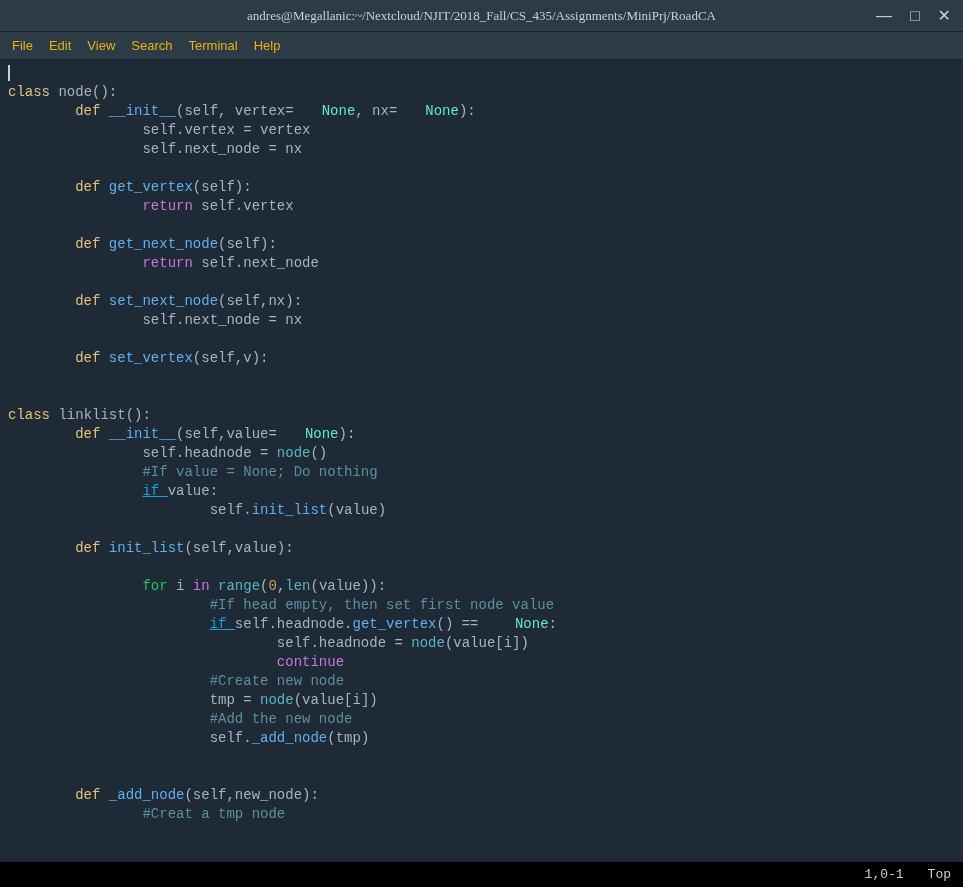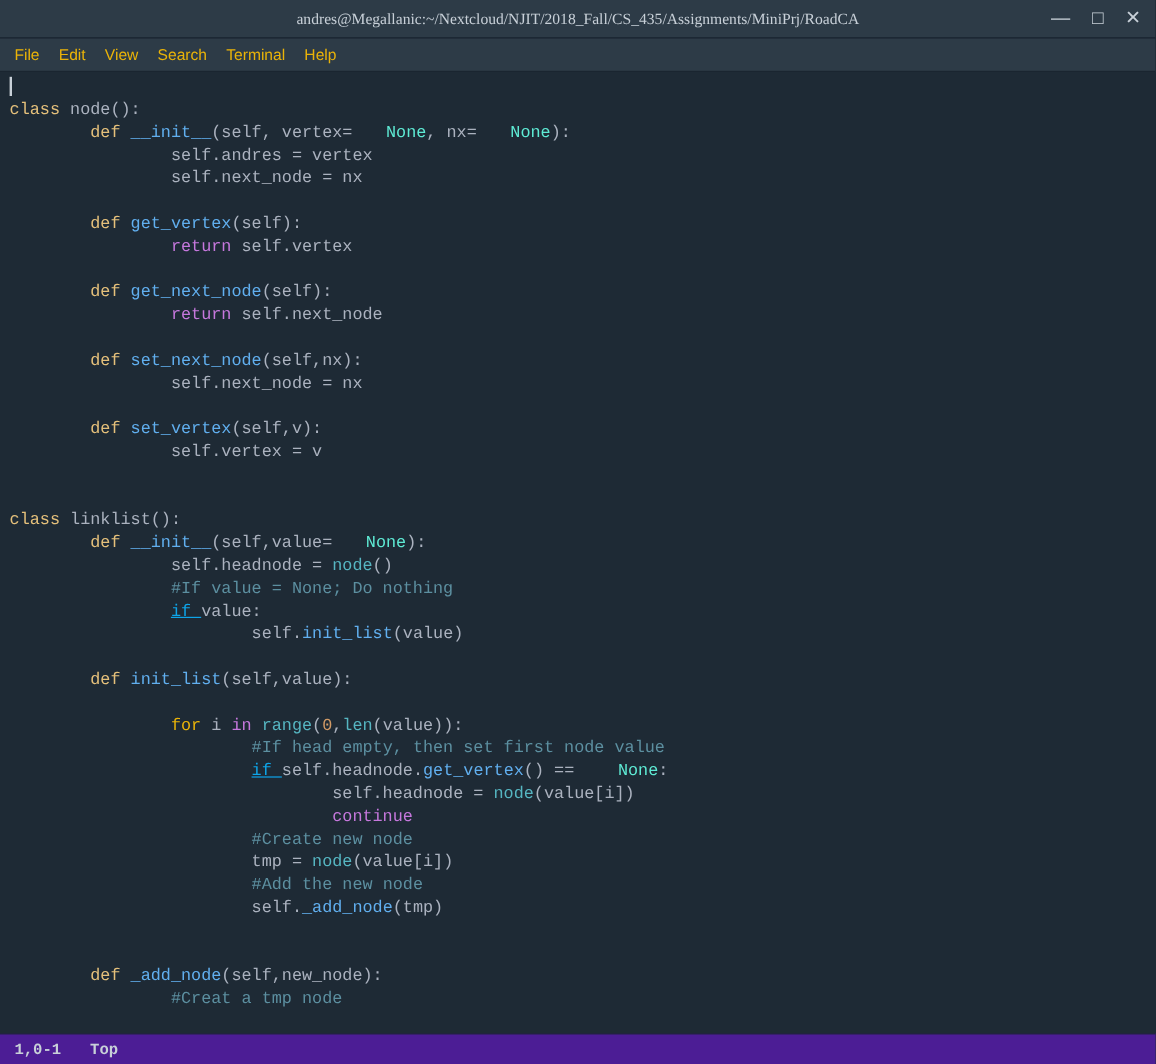--- a/index.html
+++ b/index.html
@@ -93,41 +93,40 @@
       
     }
 
     
     .status-bar {
       position: absolute;
       bottom: 0;
       left: 0;
       right: 0;
       height: 26px;
-      background: #4c1d95;
+      background: #000000;
       display: flex;
       align-items: center;
-      justify-content: flex-start;
+      justify-content: flex-end;
       padding: 0 12px;
       border-top: 1px solid #1a2530;
-      font-weight: bold;
     }
 
     .status-text {
       color: #c8d0d8;
       font-size: 13px;
       font-family: 'Courier New', Courier, monospace;
     }
 
     
     .kw-class    { color: #e5c07b; }  
     .kw-def      { color: #e5c07b; }  
     .kw-none     { color: #5eead4; padding-left: 28px; }  
     .kw-if       { color: #0ea5e9; text-decoration: underline; }  
-    .kw-for      { color: #eab308; }
+    .kw-for      { color: #22c55e; }
     .kw-in       { color: #c678dd; }
     .kw-return   { color: #c678dd; }
     .kw-continue { color: #c678dd; }
     .fn-name     { color: #61afef; }  
     .comment     { color: #5c8fa0; }  
     .builtin     { color: #56b6c2; }
     .plain       { color: #abb2bf; }
     .num         { color: #d19a66; }
 
     .cursor-line::before {
@@ -168,21 +167,21 @@
 
   <div class="code-line">
     <span class="kw-class">class </span><span class="plain">node</span><span class="plain">():</span>
   </div>
 
   <div class="code-line">
     <span class="plain">        </span><span class="kw-def">def </span><span class="fn-name">__init__</span><span class="plain">(self, vertex=</span><span class="kw-none">None</span><span class="plain">, nx=</span><span class="kw-none">None</span><span class="plain">):</span>
   </div>
 
   <div class="code-line">
-    <span class="plain">                </span><span class="plain">self.andres = vertex</span>
+    <span class="plain">                </span><span class="plain">self.vertex = vertex</span>
   </div>
 
   <div class="code-line">
     <span class="plain">                </span><span class="plain">self.next_node = nx</span>
   </div>
 
   <div class="code-line"><span class="plain"> </span></div>
 
   <div class="code-line">
     <span class="plain">        </span><span class="kw-def">def </span><span class="fn-name">get_vertex</span><span class="plain">(self):</span>
@@ -211,23 +210,20 @@
   <div class="code-line">
     <span class="plain">                </span><span class="plain">self.next_node = nx</span>
   </div>
 
   <div class="code-line"><span class="plain"> </span></div>
 
   <div class="code-line">
     <span class="plain">        </span><span class="kw-def">def </span><span class="fn-name">set_vertex</span><span class="plain">(self,v):</span>
   </div>
 
-  <div class="code-line">
-    <span class="plain">                </span><span class="plain">self.vertex = v</span>
-  </div>
 
   <div class="code-line"><span class="plain"> </span></div>
   <div class="code-line"><span class="plain"> </span></div>
 
   <div class="code-line">
     <span class="kw-class">class </span><span class="plain">linklist</span><span class="plain">():</span>
   </div>
 
   <div class="code-line">
     <span class="plain">        </span><span class="kw-def">def </span><span class="fn-name">__init__</span><span class="plain">(self,value=</span><span class="kw-none">None</span><span class="plain">):</span>

